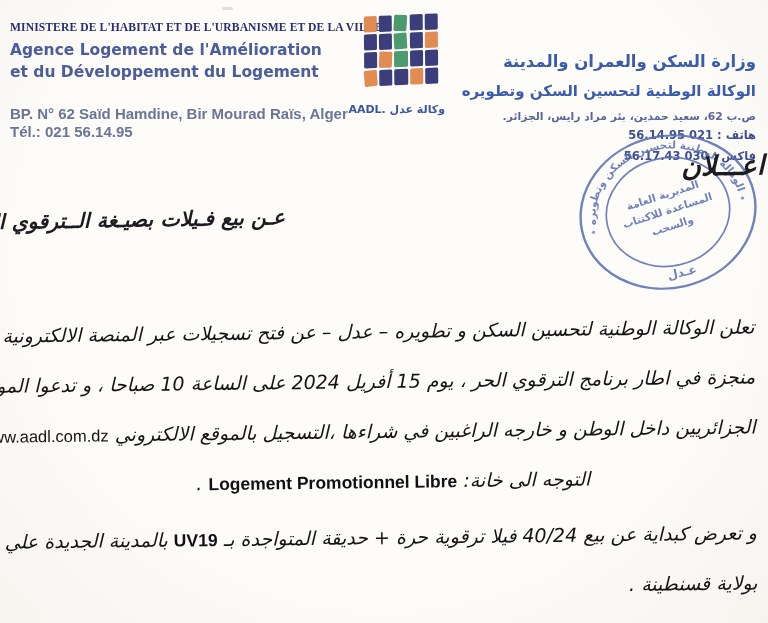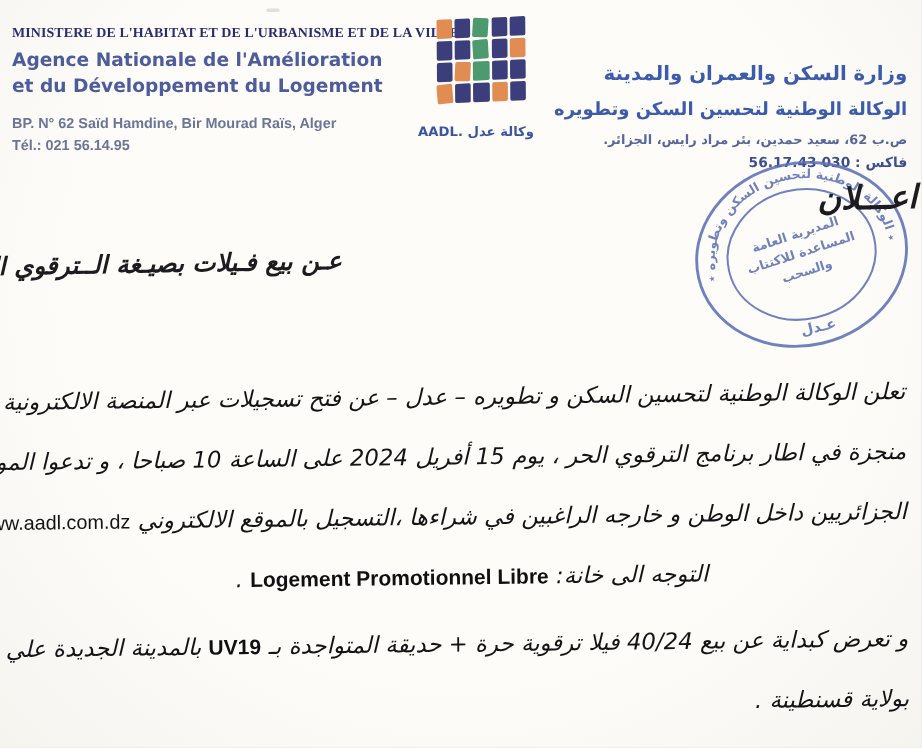--- a/index.html
+++ b/index.html
@@ -17,21 +17,21 @@
   .hdr-left { position:absolute; left:10px; top:21px; width:350px; }
   .ministry {
     font-family:"Liberation Serif","DejaVu Serif",serif;
     font-weight:bold; font-size:11.6px; letter-spacing:.1px;
     color:#2a2c72; white-space:nowrap;
   }
   .agency {
     margin-top:5px; font-family:"DejaVu Sans",sans-serif;
     font-weight:600; font-size:15.5px; line-height:22px; color:#4d5c9b;
   }
-  .fr-addr { margin-top:12px; font-weight:bold; font-size:12px;
+  .fr-addr { margin-top:22px; font-weight:bold; font-size:15px;
     line-height:17.5px; color:#6b7696; font-family:"Liberation Sans",sans-serif; }
 
   
   .logo-wrap { position:absolute; left:357px; top:15px; width:88px; text-align:center; }
   .logo-grid {
     width:74px; height:70px; margin:0 auto;
     display:grid; grid-template-columns:repeat(5,1fr); grid-template-rows:repeat(4,1fr);
     gap:2px; transform:rotate(-2.5deg) skewX(-2deg);
   }
   .logo-grid span { border-radius:1.5px; }
@@ -80,21 +80,21 @@
 </head>
 <body>
 
 <div class="page">
 
   <div class="speck"></div>
 
   <div class="hdr-left">
     <div class="ministry">MINISTERE DE L'HABITAT ET DE L'URBANISME ET DE LA VILLE</div>
     <div class="agency">
-      <div>Agence Nationale de l'Amélioration</div>
+      <div>Agence Logement de l'Amélioration</div>
       <div>et du Développement du Logement</div>
     </div>
     <div class="fr-addr">
       <div>BP. N° 62 Saïd Hamdine, Bir Mourad Raïs, Alger</div>
       <div>Tél.: 021 56.14.95</div>
     </div>
   </div>
 
   <div class="logo-wrap">
     <div class="logo-grid">
@@ -119,20 +119,21 @@
         <span class="c-o"></span>
         <span class="c-n"></span>
     </div>
     <div class="logo-caption">وكالة عدل .AADL</div>
   </div>
 
   <div class="hdr-right">
     <div class="ar-ministry">وزارة السكن والعمران والمدينة</div>
     <div class="ar-agency">الوكالة الوطنية لتحسين السكن وتطويره</div>
     <div class="ar-addr">ص.ب 62، سعيد حمدين، بئر مراد رايس، الجزائر.</div>
+    <div class="ar-tel">هاتف : 021 56.14.95</div>
     <div class="ar-tel">فاكس : 030 56.17.43</div>
   </div>
 
   <div class="stamp">
     <svg width="200" height="172" viewBox="0 0 200 172">
       <g transform="rotate(-13 100 86)" fill="none" stroke="#5d71b5">
         <ellipse cx="100" cy="86" rx="88" ry="76" stroke-width="2.4"></ellipse>
         <ellipse cx="100" cy="86" rx="62" ry="54" stroke-width="1.7"></ellipse>
         <path id="ringArc" d="M 27 86 A 73 63 0 1 1 173 86" stroke="none"></path>
         <text font-size="10.5" font-weight="600" fill="#5d71b5" stroke="none" letter-spacing="1">

